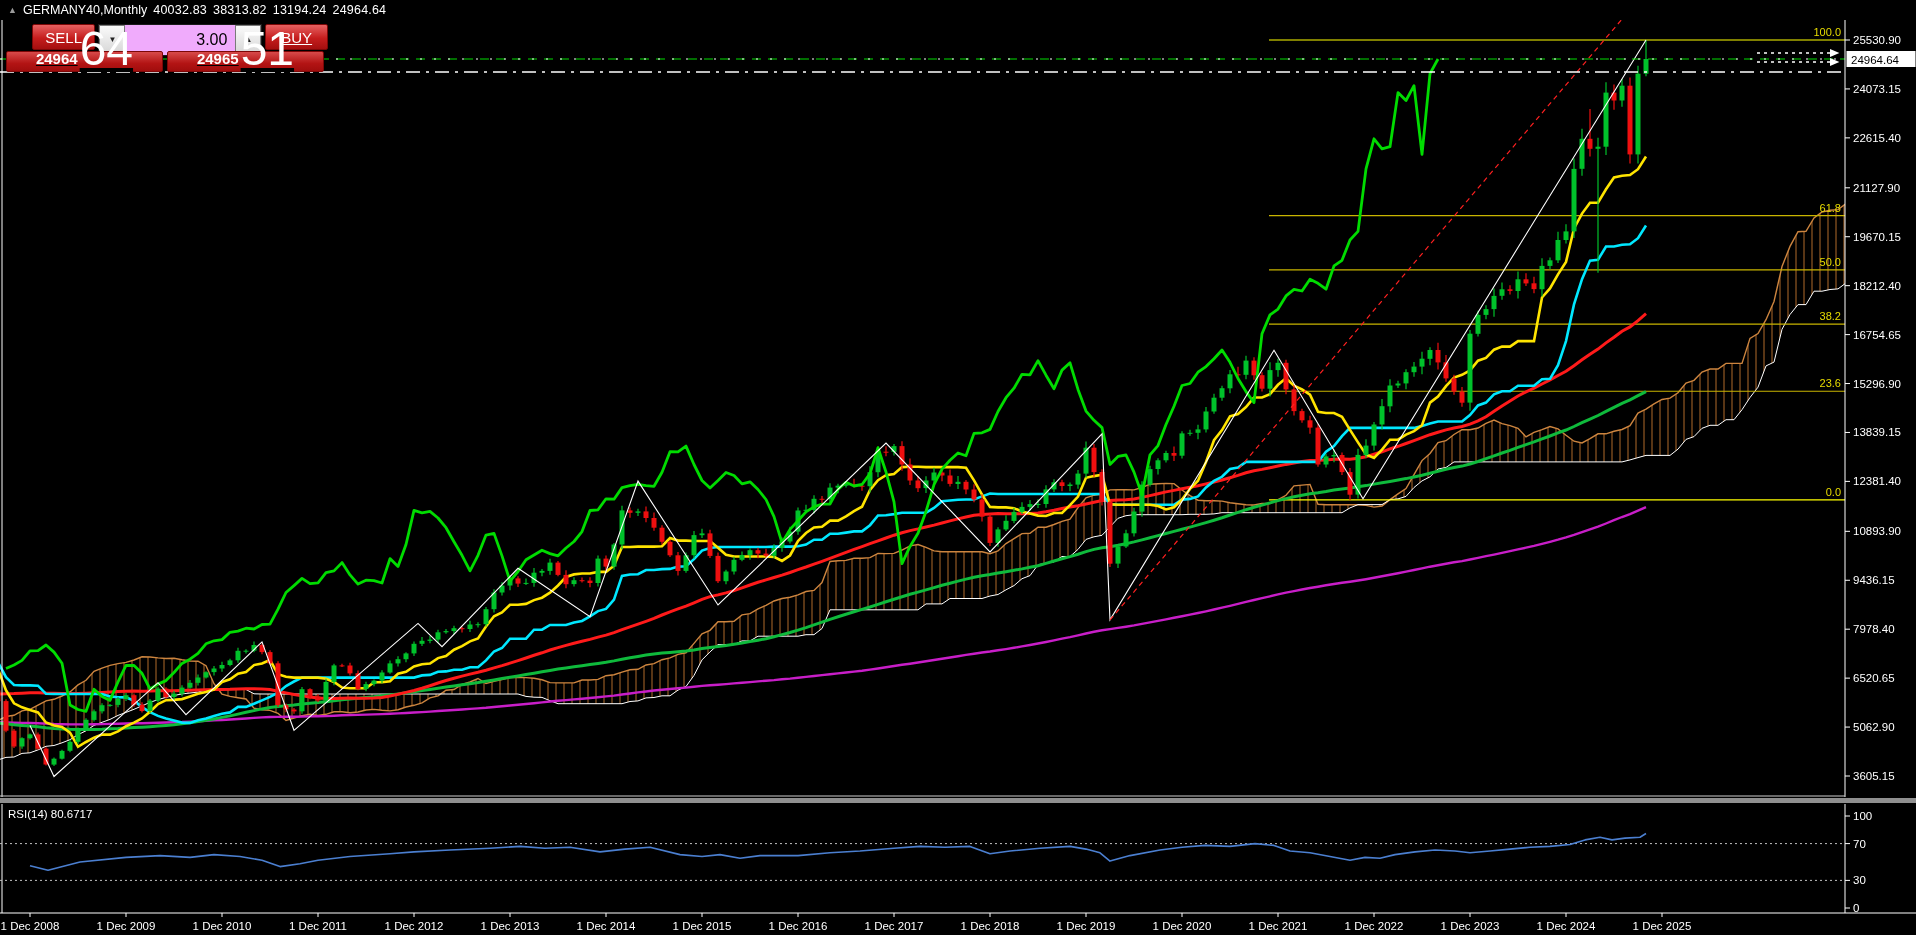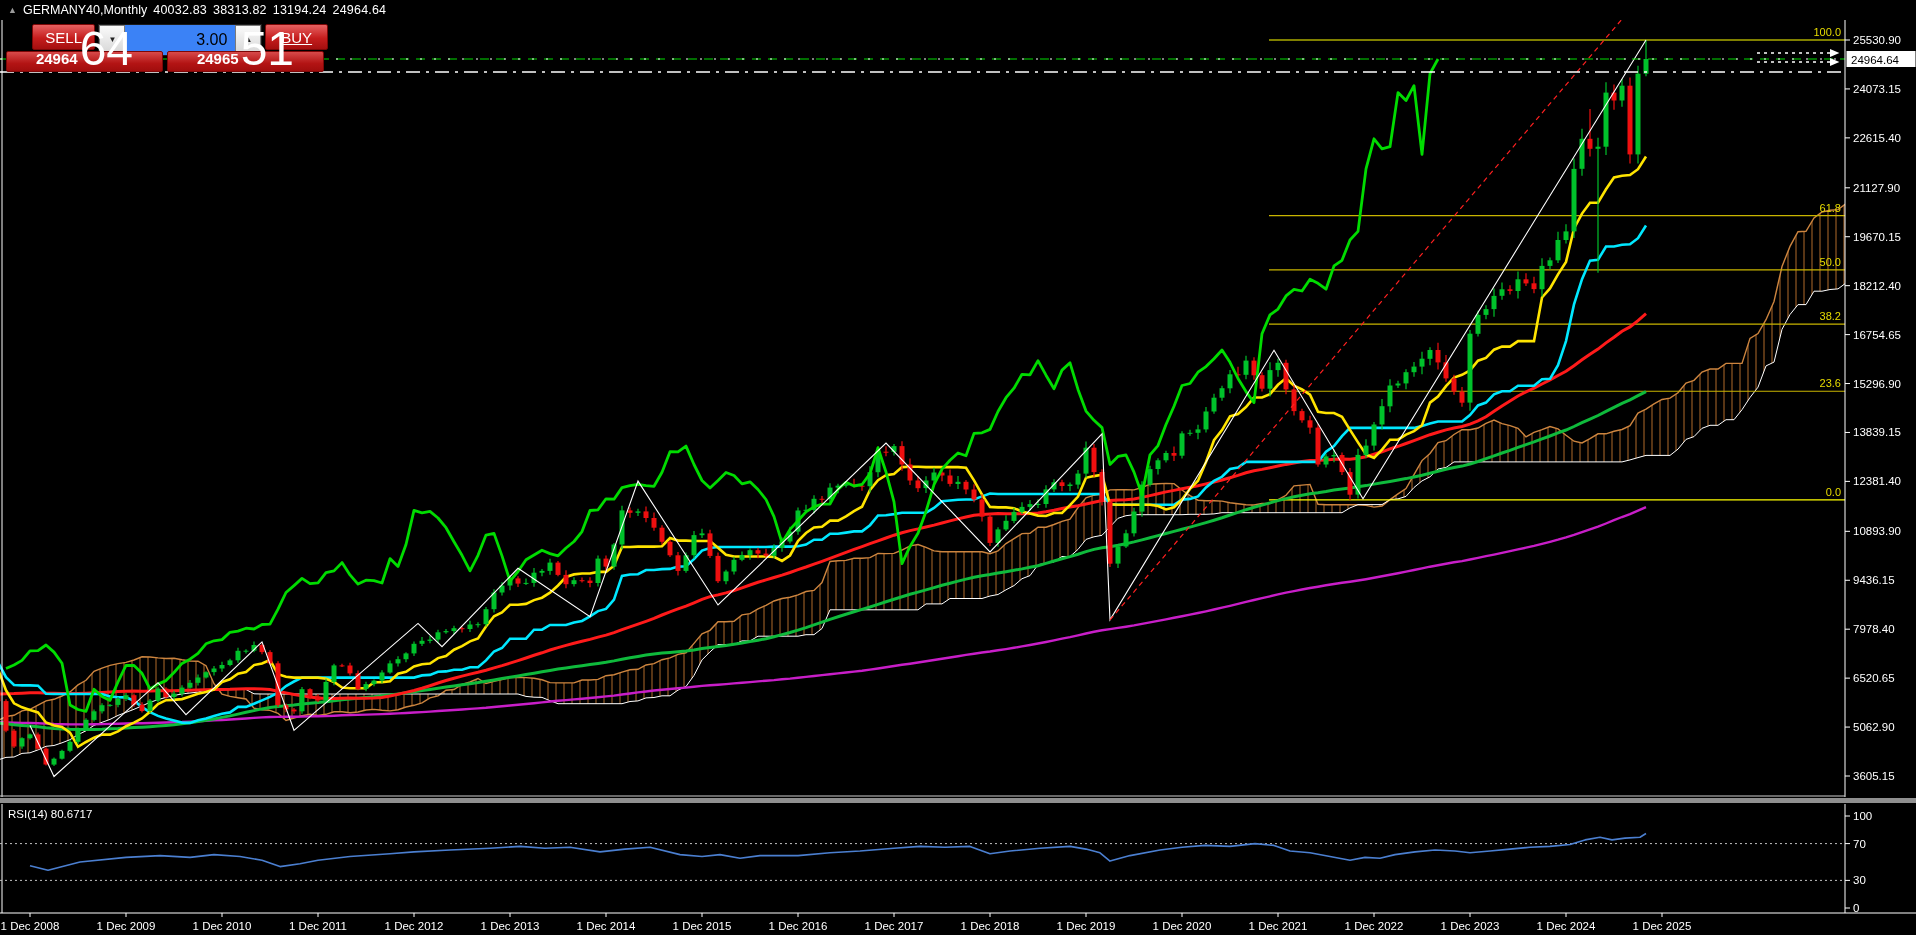--- a/index.html
+++ b/index.html
@@ -16,23 +16,23 @@
   .btn{border:1px solid #7d0707;border-radius:2px;color:#fff;font-size:15px;
        font-family:"Liberation Sans",sans-serif;
        background:linear-gradient(180deg,#e express 0%);cursor:pointer;}
   .btn.sell{width:77px;background:linear-gradient(180deg,#e express);}
   .btn.sell,.btn.buy{background:linear-gradient(180deg,#e66161 0%,#c51d1d 55%,#a40f0f 100%);}
   .btn.buy{width:76px;text-decoration:underline;}
   .stepper{display:flex;height:30px;border:1px solid #1a1a1a;margin:0 3px;background:#fff;}
   .step{width:26px;border:1px solid #7a7a7a;background:linear-gradient(180deg,#fbfbfb,#d5d5d5);
         display:flex;align-items:center;justify-content:center;padding:0;cursor:pointer;}
   .step span{font-size:8px;color:#222;line-height:1;}
-  .vol{width:102px;border:none;outline:none;background:#3b82f6;color:#000;font-size:16px;
+  .vol{width:102px;border:none;outline:none;background:#f0abfc;color:#000;font-size:16px;
        text-align:right;padding:0 8px 0 0;font-family:"Liberation Sans",sans-serif;}
-  #panel .row2{display:flex;margin-top:1px;height:21px;gap:4px;}
+  #panel .row2{display:flex;margin-top:1px;height:21px;gap:4px;text-decoration:underline;}
   .pricebox{flex:0 0 157px;display:flex;align-items:flex-end;justify-content:center;
             background:linear-gradient(180deg,#d84a4a 0%,#b31414 60%,#a00d0d 100%);
             border:1px solid #7d0707;border-radius:2px;color:#fff;cursor:pointer;box-sizing:border-box;}
   .pricebox .small{font-size:15px;font-weight:bold;margin:0 2px 4px 0;}
   .pricebox .big{font-size:48px;font-weight:normal;line-height:.92;}
   
   #sep{position:absolute;left:0;top:797px;width:100%;height:7px;background:#8f8f8f;
        border-top:1px solid #000;border-bottom:1px solid #000;box-sizing:border-box;z-index:5;}
   #chart-svg{position:absolute;left:0;top:0;z-index:2;}
   text{font-family:"Liberation Sans",sans-serif;}

